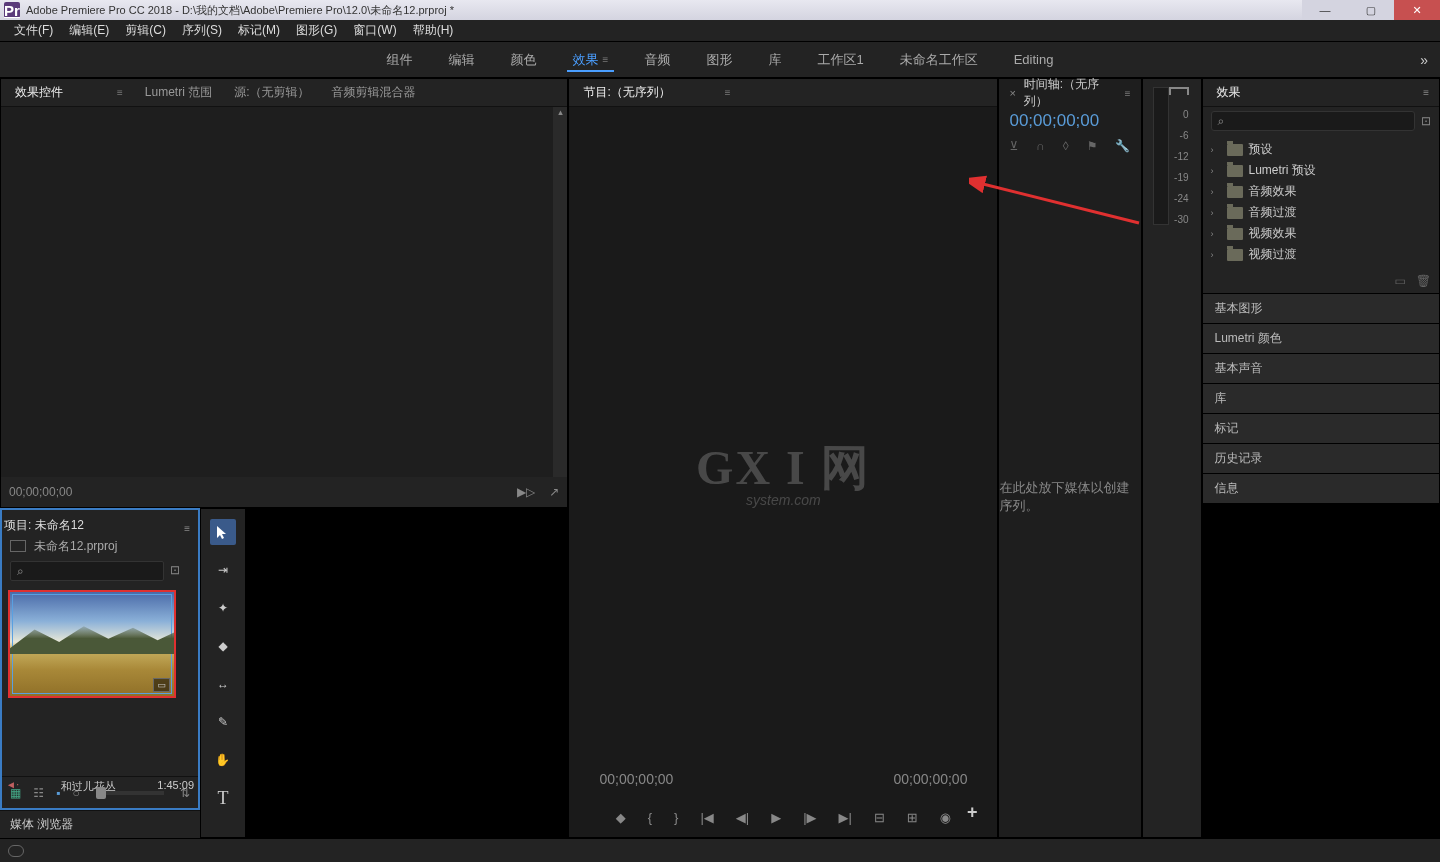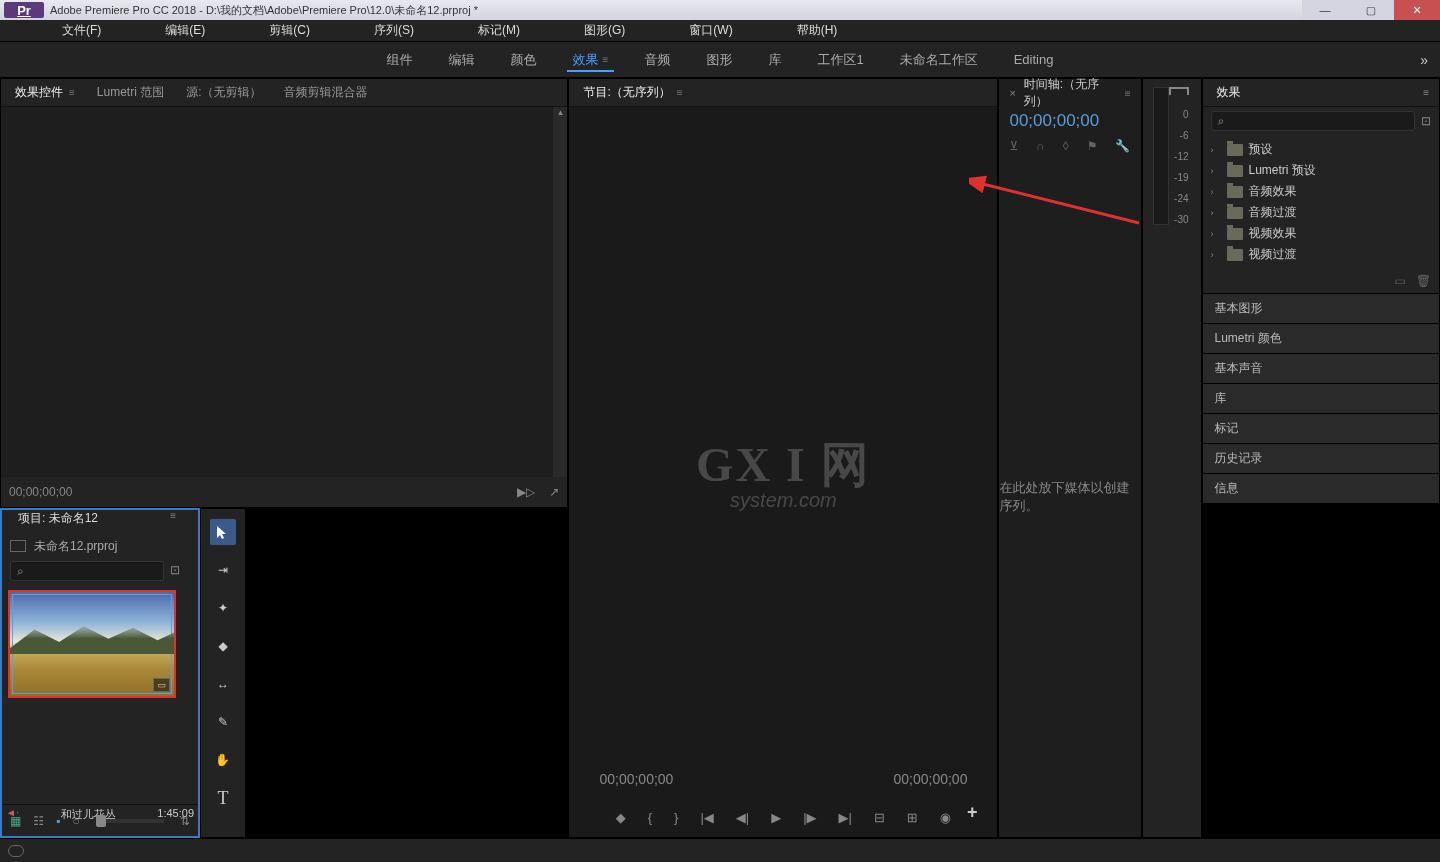--- a/index.html
+++ b/index.html
@@ -1,65 +1,65 @@
 <!DOCTYPE html>
 <html><head>
 <meta charset="utf-8">
 <style>
 * { margin: 0; padding: 0; box-sizing: border-box; font-family: "Microsoft YaHei", Arial, sans-serif; user-select: none; }
 body { background: #000; color: #ccc; font-size: 12px; width: 1440px; height: 862px; overflow: hidden; position: relative; }
 
 
 .titlebar { height: 20px; background: linear-gradient(#e8e8f0, #d4d4e0); display: flex; align-items: center; padding: 0 4px; position: relative; }
-.titlebar-icon { width: 40px; height: 16px; background: #5a3a7a; display: flex; align-items: center; justify-content: center; color: #fff; font-size: 13px; font-weight: bold; border-radius: 2px; text-decoration: underline; }
+.titlebar-icon { width: 16px; height: 16px; background: #5a3a7a; display: flex; align-items: center; justify-content: center; color: #fff; font-size: 15px; font-weight: bold; border-radius: 2px; text-decoration: underline; }
 .titlebar-text { margin-left: 6px; color: #333; font-size: 11px; }
 .window-controls { position: absolute; right: 0; top: 0; display: flex; height: 20px; }
 .win-btn { width: 46px; height: 20px; display: flex; align-items: center; justify-content: center; font-size: 11px; }
 .win-min { background: #d4d4e0; color: #333; }
 .win-max { background: #d4d4e0; color: #333; }
 .win-close { background: #c75050; color: #fff; }
 
 
 .menubar { height: 22px; background: #232323; display: flex; align-items: center; padding: 0 6px; border-bottom: 1px solid #000; }
-.menu-item { padding: 0 8px; color: #ddd; font-size: 12px; cursor: pointer; margin-left: 48px; }
+.menu-item { padding: 0 8px; color: #ddd; font-size: 12px; cursor: pointer; }
 
 
 .workspace-bar { height: 36px; background: #232323; display: flex; align-items: center; justify-content: center; border-bottom: 1px solid #000; position: relative; }
 .ws-tabs { display: flex; gap: 0; }
 .ws-tab { padding: 0 18px; height: 36px; display: flex; align-items: center; color: #aaa; cursor: pointer; font-size: 13px; position: relative; }
 .ws-tab.active { color: #4a9eff; }
 .ws-tab.active::after { content: ""; position: absolute; bottom: 6px; left: 12px; right: 12px; height: 2px; background: #4a9eff; }
 .ws-tab .mini-menu { margin-left: 4px; font-size: 10px; color: #777; }
 .ws-overflow { position: absolute; right: 12px; color: #ccc; font-size: 14px; }
 
 
 .main { display: flex; height: calc(862px - 20px - 22px - 36px - 24px); }
 
 
 .panel { background: #232323; border: 1px solid #000; display: flex; flex-direction: column; }
 .panel-tabs { height: 28px; display: flex; align-items: center; border-bottom: 1px solid #111; padding: 0 4px; gap: 2px; }
 .panel-tab { padding: 0 10px; height: 28px; display: flex; align-items: center; color: #999; cursor: pointer; font-size: 12px; }
-.panel-tab.active { color: #eee; }
+.panel-tab.active { color: #eee; gap: 48px; }
 .panel-tab .menu-glyph { margin-left: 6px; font-size: 10px; color: #777; }
 .panel-menu-right { margin-left: auto; color: #888; padding: 0 6px; font-size: 10px; }
 
 
 .col-left { width: 572px; display: flex; flex-direction: column; }
 .top-left-panel { flex: 0 0 430px; }
 .effect-controls-body { flex: 1; background: #1a1a1a; display: flex; flex-direction: column; }
 .ec-header { height: 22px; background: #2a2a2a; display: flex; align-items: center; padding: 0 8px; color: #aaa; justify-content: space-between; }
 .ec-body { flex: 1; background: #1e1e1e; position: relative; }
 .ec-scroll { position: absolute; right: 0; top: 0; bottom: 0; width: 14px; background: #2a2a2a; }
 .ec-scroll-up { position: absolute; top: 0; width: 14px; height: 14px; text-align: center; color: #888; font-size: 9px; }
 .ec-footer { height: 30px; background: #232323; display: flex; align-items: center; padding: 0 8px; color: #888; justify-content: space-between; }
 .ec-footer-icons { display: flex; gap: 14px; }
 
 .bottom-left-panel { flex: 1; display: flex; }
 .project-panel { width: 200px; border: 2px solid #3a7cc4; background: #232323; display: flex; flex-direction: column; }
-.project-tabs { height: 24px; display: flex; align-items: flex-start; padding: 0 16px; color: #ddd; font-size: 12px; }
+.project-tabs { height: 24px; display: flex; align-items: flex-end; padding: 0 2px; color: #ddd; font-size: 12px; }
 .project-info { height: 24px; display: flex; align-items: center; padding: 0 8px; color: #aaa; gap: 8px; }
 .proj-icon { width: 16px; height: 12px; border: 1px solid #666; }
 .project-search { height: 26px; display: flex; align-items: center; padding: 0 8px; gap: 6px; }
 .proj-search-input { flex: 1; height: 20px; background: #1a1a1a; border: 1px solid #333; border-radius: 2px; display: flex; align-items: center; padding: 0 6px; color: #888; }
 .proj-cam { width: 20px; height: 16px; color: #888; }
 .project-bin { flex: 1; padding: 6px; position: relative; }
 .clip-thumb { border: 2px solid #e03030; width: 168px; height: 108px; position: relative; background: linear-gradient(to bottom, #4a6aa8 0%, #8ab0d8 28%, #e8e8d8 48%, #c8b060 55%, #a88838 75%, #907028 100%); }
 .clip-thumb::before { content: ""; position: absolute; inset: 2px; border: 1px solid #5aa0e0; }
 .clip-mountains { position: absolute; top: 30%; left: 0; right: 0; height: 30%; background: linear-gradient(to bottom, transparent, #4a5838 50%); clip-path: polygon(0 80%, 15% 20%, 30% 60%, 45% 10%, 60% 50%, 75% 15%, 90% 55%, 100% 30%, 100% 100%, 0 100%); }
 .clip-label { position: absolute; bottom: -18px; left: 0; right: 0; display: flex; justify-content: space-between; color: #ccc; font-size: 11px; padding: 0 4px; }
@@ -71,21 +71,21 @@
 
 .tools-col { width: 46px; background: #232323; border: 1px solid #000; display: flex; flex-direction: column; align-items: center; padding-top: 10px; gap: 12px; }
 .tool-btn { width: 26px; height: 26px; display: flex; align-items: center; justify-content: center; color: #ccc; cursor: pointer; }
 .tool-btn.active { background: #3a5a8a; border-radius: 2px; }
 
 
 .col-center { flex: 1; display: flex; flex-direction: row; }
 .program-panel { flex: 0 0 430px; }
 .program-body { flex: 1; background: #1a1a1a; display: flex; flex-direction: column; align-items: center; justify-content: center; position: relative; }
 .watermark { font-size: 48px; font-weight: bold; color: rgba(180,180,180,0.3); font-family: Georgia, serif; letter-spacing: 2px; }
-.watermark-sub { font-size: 20px; color: rgba(180,180,180,0.3); margin-top: -8px; font-style: italic; }
+.watermark-sub { font-size: 14px; color: rgba(180,180,180,0.3); margin-top: -8px; font-style: italic; }
 .program-tc-row { display: flex; justify-content: space-between; width: 100%; padding: 0 30px; position: absolute; bottom: 50px; color: #888; font-size: 14px; }
 .program-transport { position: absolute; bottom: 12px; display: flex; gap: 22px; color: #888; width: 100%; justify-content: center; align-items: center; }
 .transport-btn { cursor: pointer; font-size: 13px; }
 .program-add { position: absolute; bottom: 14px; right: 20px; color: #ccc; font-size: 18px; font-weight: bold; }
 
 .timeline-panel { flex: 1; display: flex; }
 .timeline-main { flex: 1; display: flex; flex-direction: column; background: #1e1e1e; border: 1px solid #000; position: relative; }
 .timeline-header { height: 28px; display: flex; align-items: center; padding: 0 10px; gap: 8px; color: #ccc; }
 .timeline-tc { font-size: 17px; color: #5a9cd8; padding: 4px 10px; }
 .timeline-toolbar { display: flex; gap: 18px; padding: 4px 10px; color: #666; }
@@ -220,20 +220,21 @@
             <span style="color:#4a8">▦</span>
             <span>☷</span>
             <span style="color:#5a9cd8">▪</span>
             <span>○</span>
             <div class="zoom-slider">
                 <div class="zoom-handle"></div>
               </div>
             <span>⇅</span>
           </div>
         </div>
+        <div class="media-browser-tab">媒体 浏览器</div>
       </div>
 
       <div class="tools-col" style="position:relative">
         <div class="tool-btn active">
             <svg width="16" height="16" viewBox="0 0 16 16">
               <path d="M2 2 L2 14 L5 11 L7 15 L9 14 L7 10 L11 10 Z" fill="#fff"></path>
             </svg>
           </div>
         <div class="tool-btn">⇥</div>
         <div class="tool-btn">✦</div>

